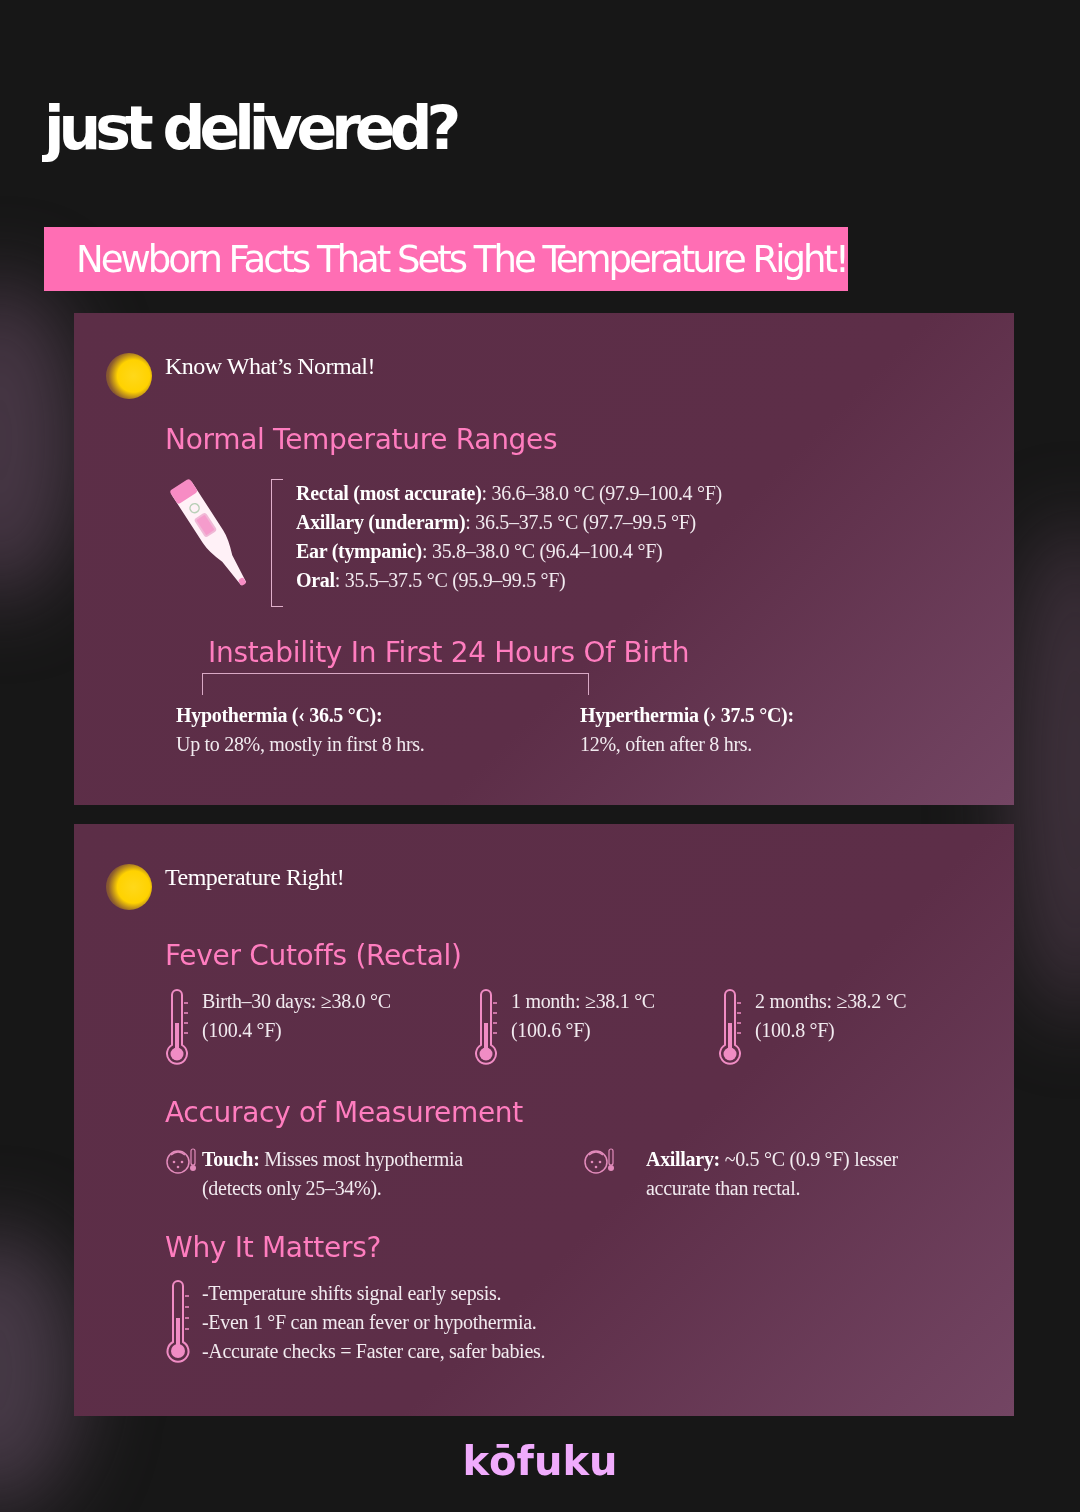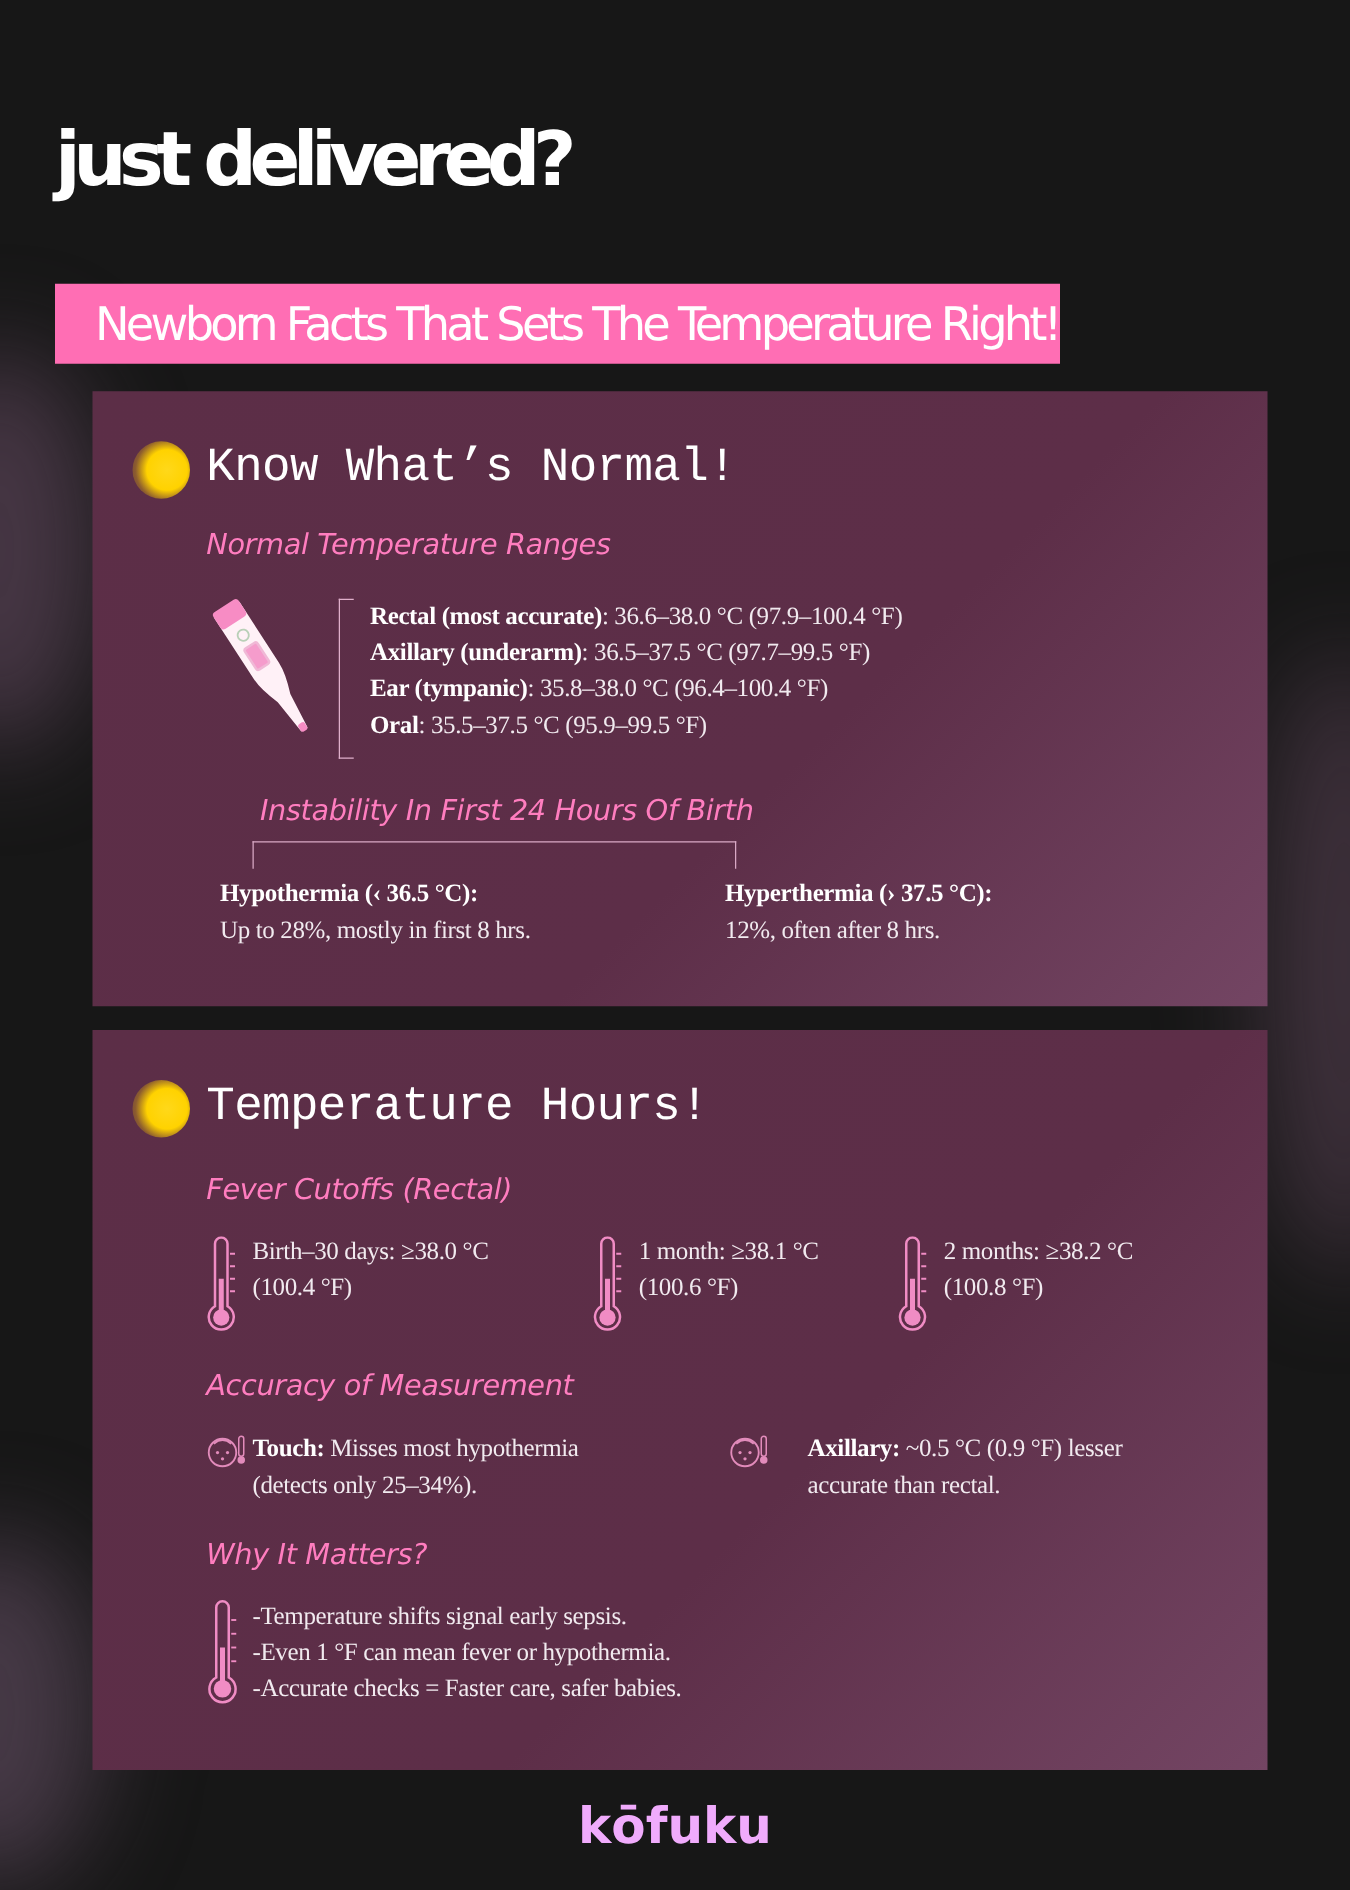--- a/index.html
+++ b/index.html
@@ -34,24 +34,24 @@
     background: linear-gradient(135deg, #5c2e47 0%, #5d2e48 60%, #734563 100%);
   }
   .card-1 { top: 313px; height: 492px; }
   .card-2 { top: 824px; height: 592px; }
 
   .sun {
     position: absolute; width: 46px; height: 46px; border-radius: 50%;
     background: radial-gradient(circle at 60% 50%, #ffd81a 0%, #ffd200 45%, rgba(230,180,0,0.35) 70%, rgba(200,150,0,0) 100%);
   }
   .card-title {
-    position: absolute; font-size: 38px; color: #ffffff; font-family: Liberation Mono, monospace; letter-spacing: -0.5px;
+    position: absolute; font-size: 24px; color: #ffffff; font-family: Liberation Serif, serif; letter-spacing: -0.5px;
   }
   .subhead {
-    position: absolute; font-size: 23px; color: #ff7dbf; font-family: "DejaVu Sans", sans-serif; letter-spacing: -0.3px; font-style: italic;
+    position: absolute; font-size: 28px; color: #ff7dbf; font-family: "DejaVu Sans", sans-serif; letter-spacing: -0.3px;
   }
   .txt { position: absolute; font-size: 20px; color: #f1eaef; line-height: 29px; font-family: Liberation Serif, serif; letter-spacing: -0.3px; }
   .txt b { font-weight: bold; color: #ffffff; }
   .range-bracket {
     position: absolute; left: 197px; top: 166px; width: 12px; height: 128px;
     border: 1.5px solid #e0b0cb; border-left: none;
   }
   .range-bracket { border-right: none; border-left: 1.5px solid #e0b0cb; }
   .split-bracket {
     position: absolute; left: 128px; top: 360px; width: 387px; height: 22px;
@@ -107,21 +107,21 @@
     <div>Up to 28%, mostly in first 8 hrs.</div>
   </div>
   <div class="txt" style="left:506px; top:388px;">
     <div><b>Hyperthermia (› 37.5 °C):</b></div>
     <div>12%, often after 8 hrs.</div>
   </div>
 </div>
 
 <div class="card card-2">
   <div class="sun" style="left:32px; top:40px;"></div>
-  <div class="card-title" style="left:91px; top:40px;">Temperature Hours!</div>
+  <div class="card-title" style="left:91px; top:40px;">Temperature Right!</div>
 
   <div class="subhead" style="left:91px; top:115px;">Fever Cutoffs (Rectal)</div>
 
   <svg class="icon" style="left:90px; top:165px;" width="26" height="78" viewBox="0 0 26 78">
     <path d="M8 6 a5 5 0 0 1 10 0 v50 a10 10 0 1 1 -10 0 z" fill="none" stroke="#f08cc4" stroke-width="2"></path>
     <rect x="11" y="34" width="4" height="26" fill="#f08cc4"></rect>
     <circle cx="13" cy="65" r="6.5" fill="#f08cc4"></circle>
     <g stroke="#f08cc4" stroke-width="1.5">
         <line x1="20" y1="14" x2="24" y2="14"></line>
         <line x1="20" y1="24" x2="24" y2="24"></line>

